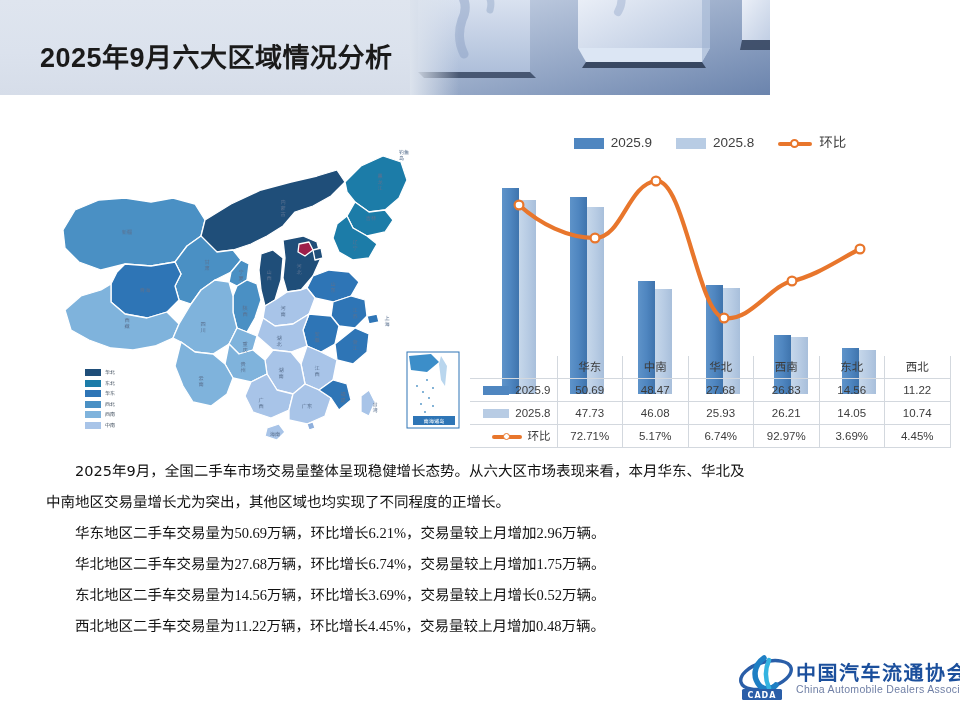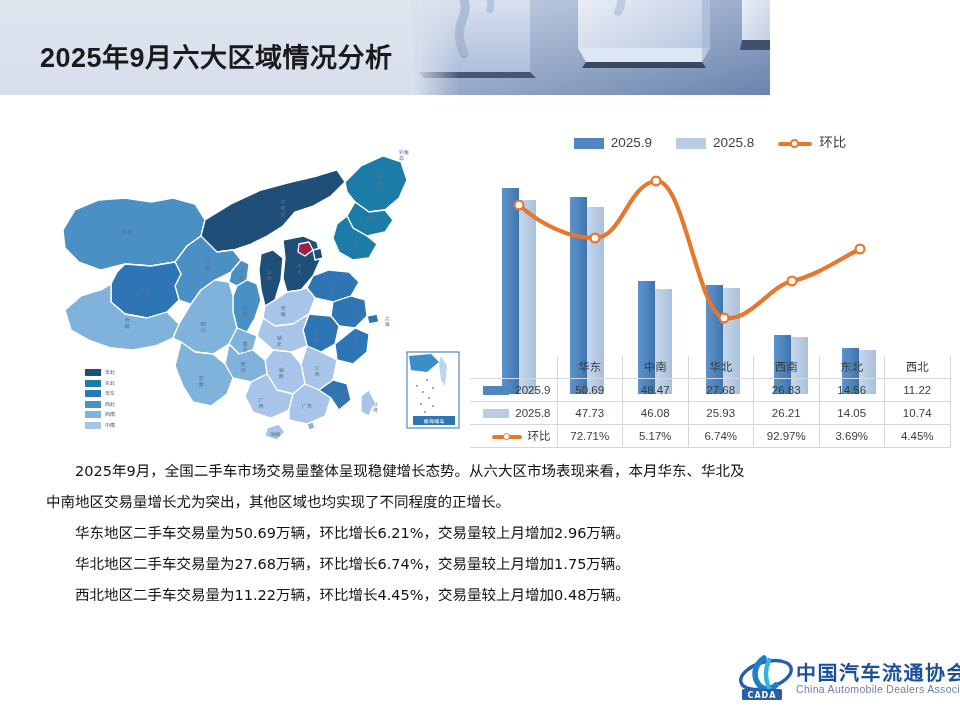--- a/index.html
+++ b/index.html
@@ -72,21 +72,21 @@
   .rh-ln b{position:absolute;left:11px;top:1px;width:7px;height:7px;border-radius:50%;background:#fff;border:1.5px solid #e8762c;box-sizing:border-box;display:block;}
   .rh-tx{font-size:11.5px;color:#3c3c3c;white-space:nowrap;}
 
   
   .bodytext{
     position:absolute;left:46px;top:456px;width:700px;
     font-size:14.5px;color:#111;line-height:1;
     font-family:"DejaVu Sans","Liberation Sans",sans-serif;
   }
   .bodytext p{margin:0 0 0 0;line-height:31px;white-space:nowrap;}
-  .bodytext p.indent{text-indent:2em;}
+  .bodytext p.indent{text-indent:2em;font-family:Liberation Serif, serif;}
   .bodytext p.wrap{white-space:normal;text-indent:2em;line-height:31px;}
 
   
   .logo{position:absolute;left:738px;top:655px;width:205px;height:52px;}
   .logo-cn{position:absolute;left:58px;top:2px;font-size:20px;font-weight:bold;color:#1b4f9c;
            letter-spacing:1.5px;white-space:nowrap;font-family:"DejaVu Sans","Liberation Sans",sans-serif;}
   .logo-en{position:absolute;left:58px;top:28px;font-size:10.5px;color:#6f7fa5;
            letter-spacing:0.3px;white-space:nowrap;font-family:"Liberation Sans",sans-serif;}
 </style>
 </head>
@@ -453,20 +453,21 @@
           <td>4.45%</td>
         </tr>
       </tbody>
     </table>
   </div>
 
   <div class="bodytext">
     <p class="wrap">2025年9月，全国二手车市场交易量整体呈现稳健增长态势。从六大区市场表现来看，本月华东、华北及中南地区交易量增长尤为突出，其他区域也均实现了不同程度的正增长。</p>
     <p class="indent">华东地区二手车交易量为50.69万辆，环比增长6.21%，交易量较上月增加2.96万辆。</p>
     <p class="indent">华北地区二手车交易量为27.68万辆，环比增长6.74%，交易量较上月增加1.75万辆。</p>
+    <p class="indent">东北地区二手车交易量为14.56万辆，环比增长3.69%，交易量较上月增长0.52万辆。</p>
     <p class="indent">西北地区二手车交易量为11.22万辆，环比增长4.45%，交易量较上月增加0.48万辆。</p>
   </div>
 
   <div class="logo">
     <svg width="56" height="48" viewBox="0 0 56 48" xmlns="http://www.w3.org/2000/svg">
       <ellipse cx="28" cy="20" rx="26" ry="13" transform="rotate(-16 28 20)" fill="none" stroke="#2a5ea8" stroke-width="3.4"></ellipse>
       <path d="M26 3 C16 10, 14 22, 22 31 C26 35, 34 35, 38 30" fill="none" stroke="#1e7fc4" stroke-width="5.5" stroke-linecap="round"></path>
       <path d="M31 5 C27 14, 27 24, 31 33" fill="none" stroke="#34b3e0" stroke-width="4.5" stroke-linecap="round"></path>
       <rect x="4" y="34" width="40" height="11" rx="1.5" fill="#2a5ea8"></rect>
       <text x="24" y="42.5" font-size="8" fill="#ffffff" text-anchor="middle" font-family="DejaVu Sans, sans-serif" font-weight="bold" letter-spacing="1">CADA</text>

